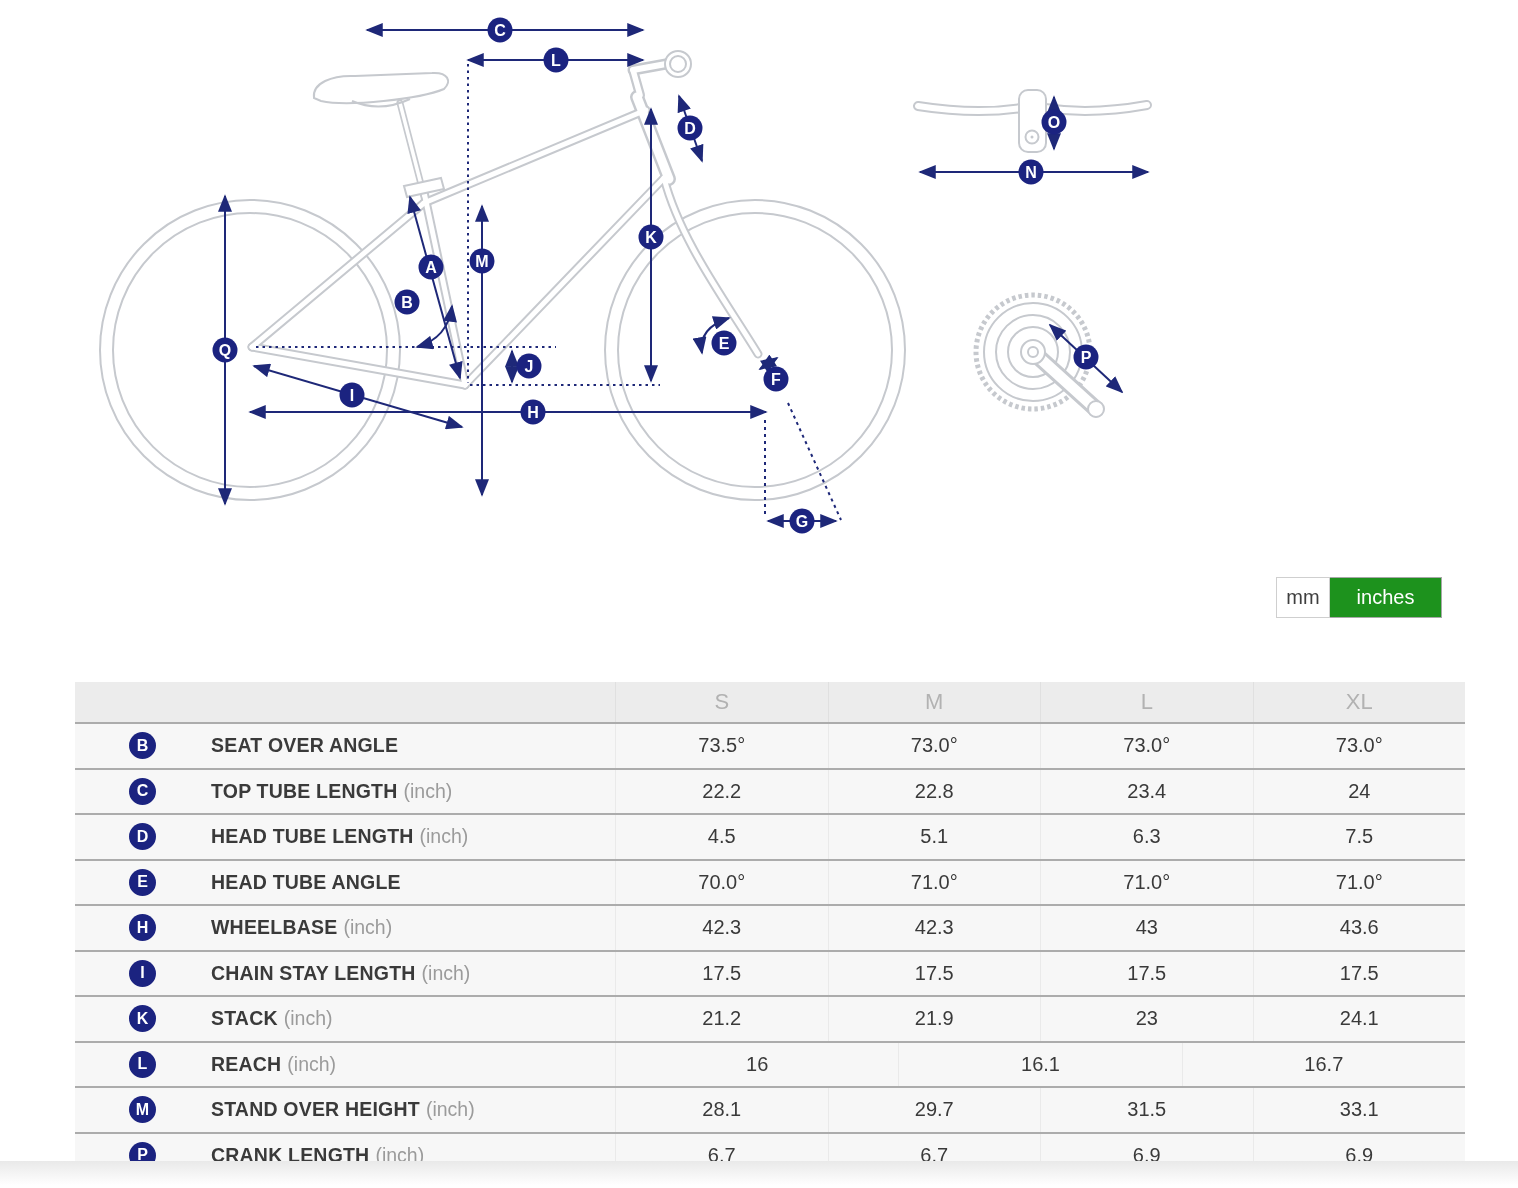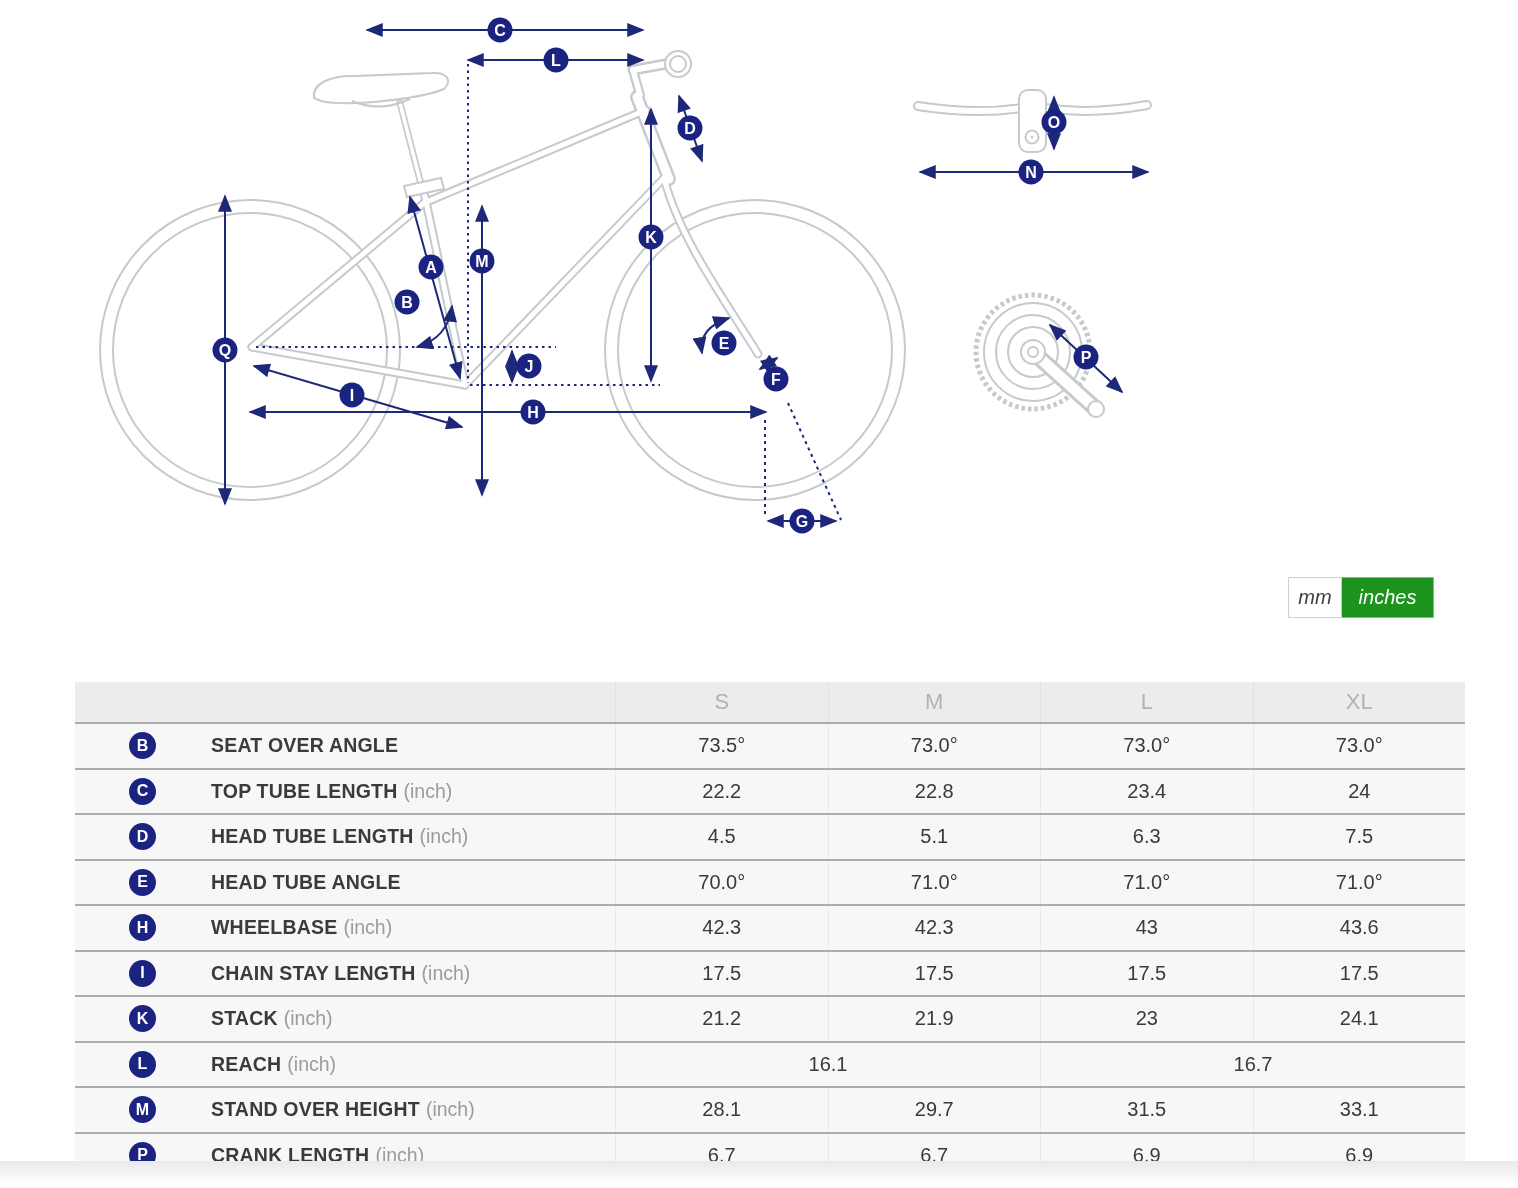--- a/index.html
+++ b/index.html
@@ -1,25 +1,25 @@
 <!DOCTYPE html>
 <html><head>
 <meta charset="utf-8">
 <style>
   html,body{margin:0;padding:0;background:#fff;}
   .page{position:relative;width:1518px;height:1188px;background:#fff;overflow:hidden;
         font-family:"Liberation Sans", sans-serif;}
   .diagram{position:absolute;left:0;top:0;}
 
   
-  .unit-toggle{position:absolute;top:577px;right:84px;height:41px;display:flex;font-style:italic;}
+  .unit-toggle{position:absolute;top:577px;right:76px;height:41px;display:flex;}
   .unit-btn{display:flex;align-items:center;justify-content:center;font-size:20px;
             font-family:"Liberation Sans",sans-serif;cursor:pointer;box-sizing:border-box;}
   .unit-btn.mm{width:54px;background:#fff;border:1px solid #cfcfcf;color:#3f3f3f;}
-  .unit-btn.inches{width:92px;background:#1d921d;border:1px solid #a8a8a8;border-left:none;color:#fff;}
+  .unit-btn.inches{width:112px;background:#1d921d;border:1px solid #a8a8a8;border-left:none;color:#fff;}
 
   
   .geo-table{position:absolute;left:75px;top:682px;width:1390px;border-bottom:2px solid #9e9e9e;}
   .t-head{display:flex;height:40px;background:#ececec;align-items:center;}
   .head-spacer{width:540px;height:100%;}
   .t-cell{box-sizing:border-box;}
   .size-h{flex:1;display:flex;align-items:center;justify-content:center;height:100%;
           color:#b2b2b2;font-size:22px;border-left:1px solid rgba(0,0,0,0.05);}
   .t-row{display:flex;height:43.5px;background:#f7f7f7;border-top:2px solid #acacac;}
   .label-cell{width:540px;display:flex;align-items:center;}
@@ -288,20 +288,21 @@
           <div class="t-cell val">21.2</div>
           <div class="t-cell val">21.9</div>
           <div class="t-cell val">23</div>
           <div class="t-cell val">24.1</div>
         </div>
         <div class="t-row">
           <div class="t-cell label-cell">
             <span class="badge">L</span>
             <span class="lbl"><b>REACH</b><i class="unit">(inch)</i></span>
           </div>
+          <div class="t-cell val">16</div>
           <div class="t-cell val">16.1</div>
           <div class="t-cell val">16.7</div>
         </div>
         <div class="t-row">
           <div class="t-cell label-cell">
             <span class="badge">M</span>
             <span class="lbl"><b>STAND OVER HEIGHT</b><i class="unit">(inch)</i></span>
           </div>
           <div class="t-cell val">28.1</div>
           <div class="t-cell val">29.7</div>

